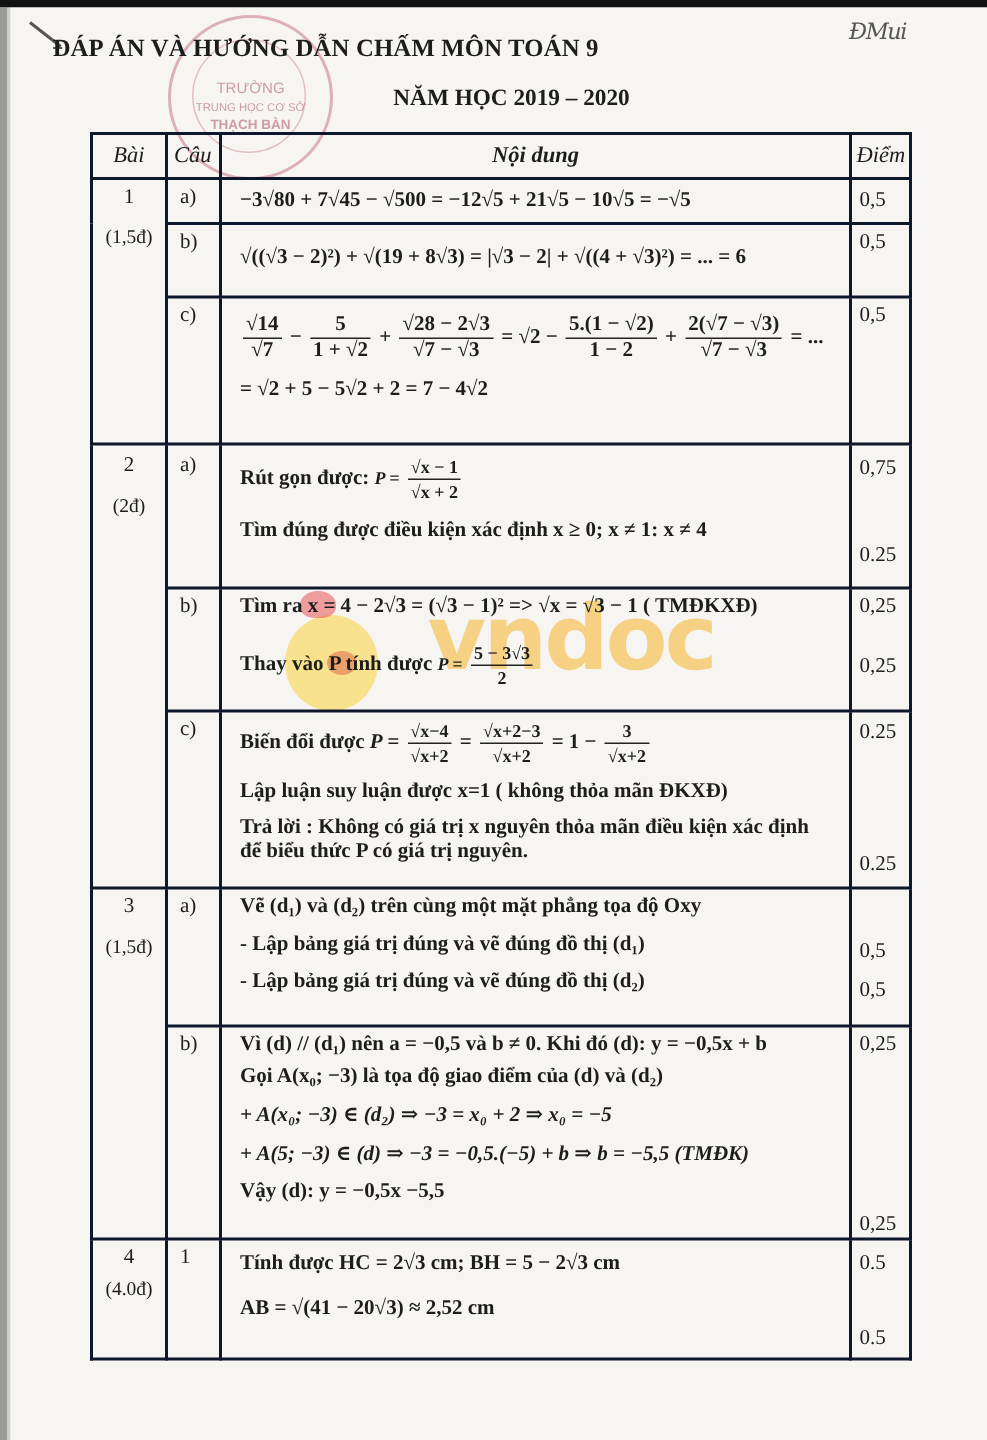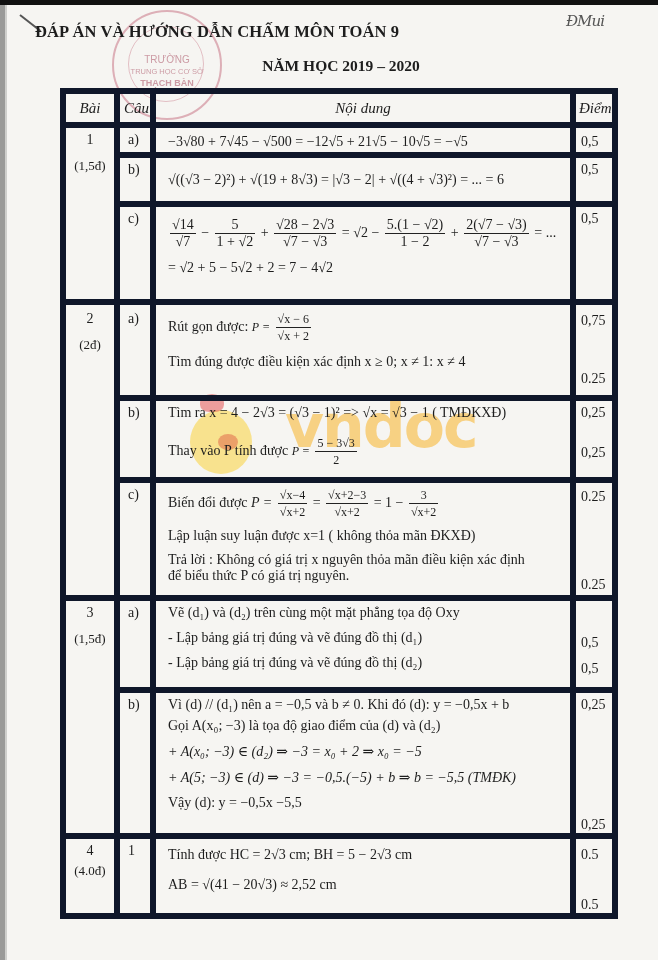--- a/index.html
+++ b/index.html
@@ -10,25 +10,25 @@
   .leftedge2{position:absolute;left:5px;top:5px;width:2px;height:955px;background:#cfcfcc;}
   .page{position:absolute;left:7px;top:5px;width:651px;height:955px;background:#f6f5f2;}
   .slash{position:absolute;left:20px;top:14px;width:26px;height:2px;background:#555;transform:rotate(38deg);transform-origin:left center;}
   .sig{position:absolute;left:566px;top:12px;font-size:15px;font-style:italic;color:#555;font-family:"DejaVu Serif",serif;letter-spacing:-1px;text-align:center;}
   .stamp{position:absolute;left:112px;top:10px;width:106px;height:106px;border:2px solid rgba(190,90,110,.45);border-radius:50%;}
   .stamp .inner{position:absolute;left:14px;top:14px;width:74px;height:74px;border:1px solid rgba(190,90,110,.35);border-radius:50%;}
   .stamp .t{position:absolute;left:0;width:106px;text-align:center;color:rgba(170,80,100,.55);font-family:"Liberation Sans",sans-serif;}
   .title1{position:absolute;left:0;width:658px;top:22px;text-align:left;font-size:16.5px;font-weight:bold;letter-spacing:.1px;padding-left:35px;box-sizing:border-box;}
   .title2{position:absolute;left:0;width:658px;top:57px;text-align:center;font-size:15.5px;font-weight:bold;padding-left:24px;box-sizing:border-box;}
   table{position:absolute;left:60px;top:88px;border-collapse:collapse;font-size:14px;}
-  td,th{border:6px solid #0f172a;vertical-align:top;padding:0;}
+  td,th{border:2px solid #0f172a;vertical-align:top;padding:0;}
   th{font-weight:normal;font-style:italic;font-size:15px;height:28px;vertical-align:middle;}
   .c1{width:48px;text-align:center;}
   .c2{width:36px;padding-left:8px;box-sizing:border-box;}
-  .c3{width:420px;padding-left:12px;box-sizing:border-box;}
+  .c3{width:420px;padding-left:12px;box-sizing:border-box;font-weight:bold;}
   .c4{width:40px;padding-left:5px;box-sizing:border-box;}
   .line{display:block;white-space:nowrap;}
   .m{font-style:italic;}
   .frac{display:inline-block;vertical-align:middle;text-align:center;margin:0 2px;}
   .frac .n{display:block;border-bottom:1px solid #222;padding:0 2px;line-height:16px;}
   .frac .d{display:block;line-height:16px;padding:0 2px;}
   .sm{font-size:12px;}
   .wm{position:absolute;left:285px;top:396px;font-family:"DejaVu Sans",sans-serif;font-weight:bold;font-size:60px;color:rgba(248,178,40,.55);letter-spacing:-2px;line-height:1;}
   .chick{position:absolute;left:182px;top:390px;width:80px;height:88px;}
   .chick .b{position:absolute;left:8px;top:20px;width:62px;height:64px;border-radius:50%;background:rgba(250,210,60,.55);}
@@ -126,21 +126,21 @@
       <div style="margin-top:6px">2</div>
       <div style="margin-top:10px;font-size:13px">(2đ)</div>
     </td>
     <td class="c2">
           <span style="display:block;margin-top:6px">a)</span>
         </td>
     <td class="c3">
       <span class="line" style="margin-top:6px">
         <span>Rút gọn được:</span>
         <span class="m sm">P =</span>
-        <span class="frac sm"><span class="n">√x − 6</span><span class="d">√x + 2</span></span>
+        <span class="frac sm"><span class="n">√x − 1</span><span class="d">√x + 2</span></span>
       </span>
       <span class="line" style="margin-top:10px">Tìm đúng  được điều kiện xác định x ≥ 0; x ≠ 1: x ≠ 4</span>
     </td>
     <td class="c4">
       <span style="display:block;margin-top:8px">0,75</span>
       <span style="display:block;margin-top:42px">0.25</span>
     </td>
   </tr>
   <tr style="height:82px">
     <td class="c2">

